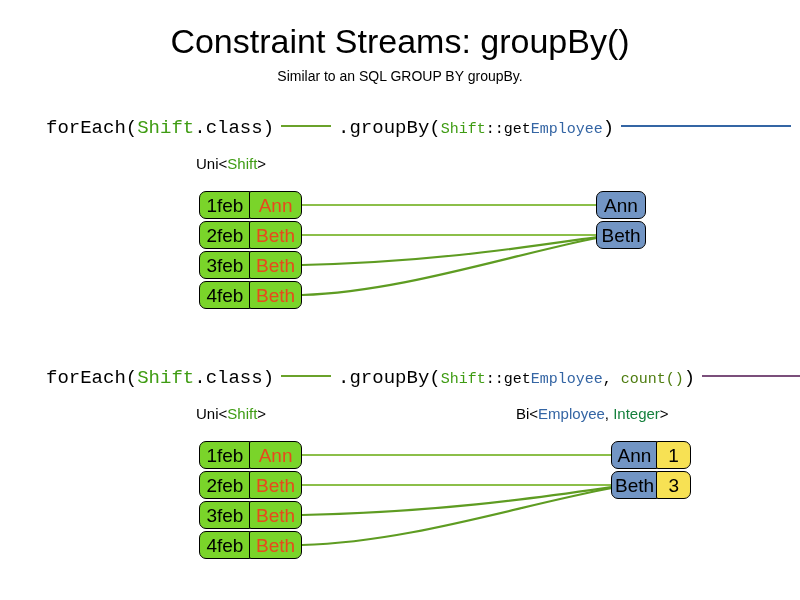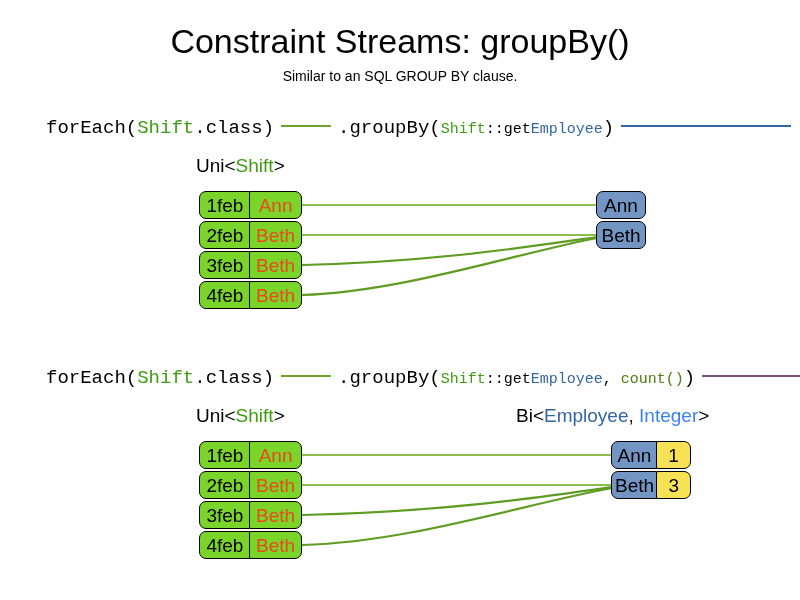--- a/index.html
+++ b/index.html
@@ -51,21 +51,21 @@
     font-size: 19px;
     white-space: nowrap;
     color: #000000;
     line-height: 22px;
     font-family: Liberation Mono, monospace;
   }
   .tok-shift   { color: #3f9c13; }
   .tok-emp     { color: #3465a4; }
   .tok-count   { color: #4d7c0f; }
   .tok-plain   { color: #000000; }
-  .tok-integer { color: #3b82f6; }
+  .tok-integer { color: #15803d; }
 
   
   .rule {
     display: inline-block;
     vertical-align: middle;
     height: 0;
     border-top: 2px solid #6aa22a;
     margin: 0 7px 4px 7px;
   }
   .rule.green  { border-top-color: #6aa22a; }
@@ -75,21 +75,21 @@
   .ellipsis {
     display: inline-block;
     vertical-align: baseline;
     font-size: 19px;
     letter-spacing: 1px;
   }
 
   
   .type-label {
     position: absolute;
-    font-size: 19px;
+    font-size: 15px;
     white-space: nowrap;
     color: #000000;
   }
 
   
   .node {
     position: absolute;
     display: flex;
     align-items: stretch;
     box-sizing: border-box;
@@ -124,21 +124,21 @@
     height: 600px;
     pointer-events: none;
   }
 </style>
 </head>
 <body>
 
 <div id="stage">
 
   <div id="page-title">Constraint Streams: groupBy()</div>
-  <div id="page-subtitle">Similar to an SQL GROUP BY clause.</div>
+  <div id="page-subtitle">Similar to an SQL GROUP BY groupBy.</div>
 
   <svg class="links" viewBox="0 0 800 600">
 
     <g>
       <path d="M302,205 L597,205" fill="none" stroke="#8cbf4a" stroke-width="2.2"></path>
       <path d="M302,235 L597,235" fill="none" stroke="#8cbf4a" stroke-width="2.2"></path>
       <path d="M302,265 C430,262 520,248 597,237" fill="none" stroke="#5e9c22" stroke-width="2.2"></path>
       <path d="M302,295 C400,292 510,255 597,238" fill="none" stroke="#5e9c22" stroke-width="2.2"></path>
     </g>
 

